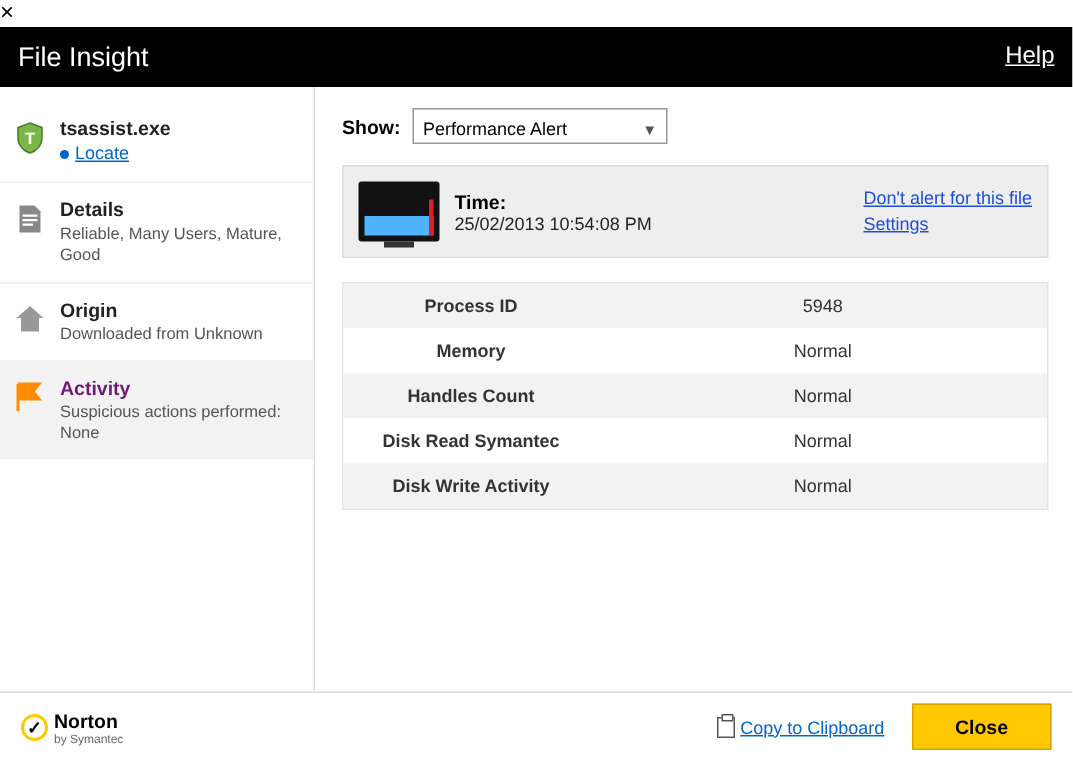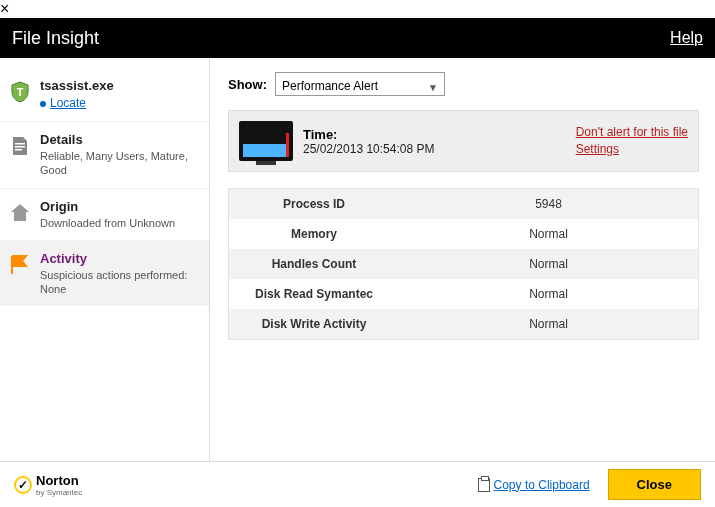--- a/index.html
+++ b/index.html
@@ -26,21 +26,21 @@
 .show-select .arrow { font-size: 10px; color: #555; }
 .time-box { background: #eee; border: 1px solid #ddd; padding: 10px; display: flex; align-items: center; gap: 10px; }
 .monitor { width: 54px; height: 40px; background: #111; border-radius: 2px; position: relative; flex-shrink: 0; }
 .monitor::after { content:""; position:absolute; bottom:-4px; left:50%; transform:translateX(-50%); width:20px; height:4px; background:#333; }
 .monitor .chart { position:absolute; inset:4px; background: linear-gradient(to top, #4fb4ff 0%, #4fb4ff 40%, transparent 40%); }
 .monitor .spike { position:absolute; right:4px; bottom:4px; width:3px; height:24px; background:#e02020; }
 .time-info { flex: 1; }
 .time-title { font-weight: bold; font-size: 13px; }
 .time-val { font-size: 12px; color: #222; }
 .time-links { text-align: left; font-size: 12px; }
-.time-links a { color: #b91c1c; text-decoration: underline; display: block; cursor: pointer; line-height: 1.4; }
+.time-links a { color: #1d4ed8; text-decoration: underline; display: block; cursor: pointer; line-height: 1.4; }
 .table { margin-top: 16px; border: 1px solid #e3e3e3; text-align: center; }
 .trow { display: flex; font-size: 12px; }
 .trow:nth-child(odd) { background: #f2f2f2; }
 .trow:nth-child(even) { background: #fff; }
 .tkey { width: 170px; padding: 8px 12px; font-weight: bold; color: #333; }
 .tval { flex: 1; padding: 8px 12px; color: #333; }
 .tval.red { color: #d00; }
 .footer { position: absolute; bottom: 0; left: 0; right: 0; height: 46px; border-top: 1px solid #ddd; display: flex; align-items: center; padding: 0 14px; background: #fff; }
 .norton { display: flex; align-items: center; gap: 4px; font-size: 13px; font-weight: bold; }
 .norton-check { width:18px; height:18px; border-radius:50%; border:2px solid #ffc800; display:flex; align-items:center; justify-content:center; font-size:12px; color:#000; }

